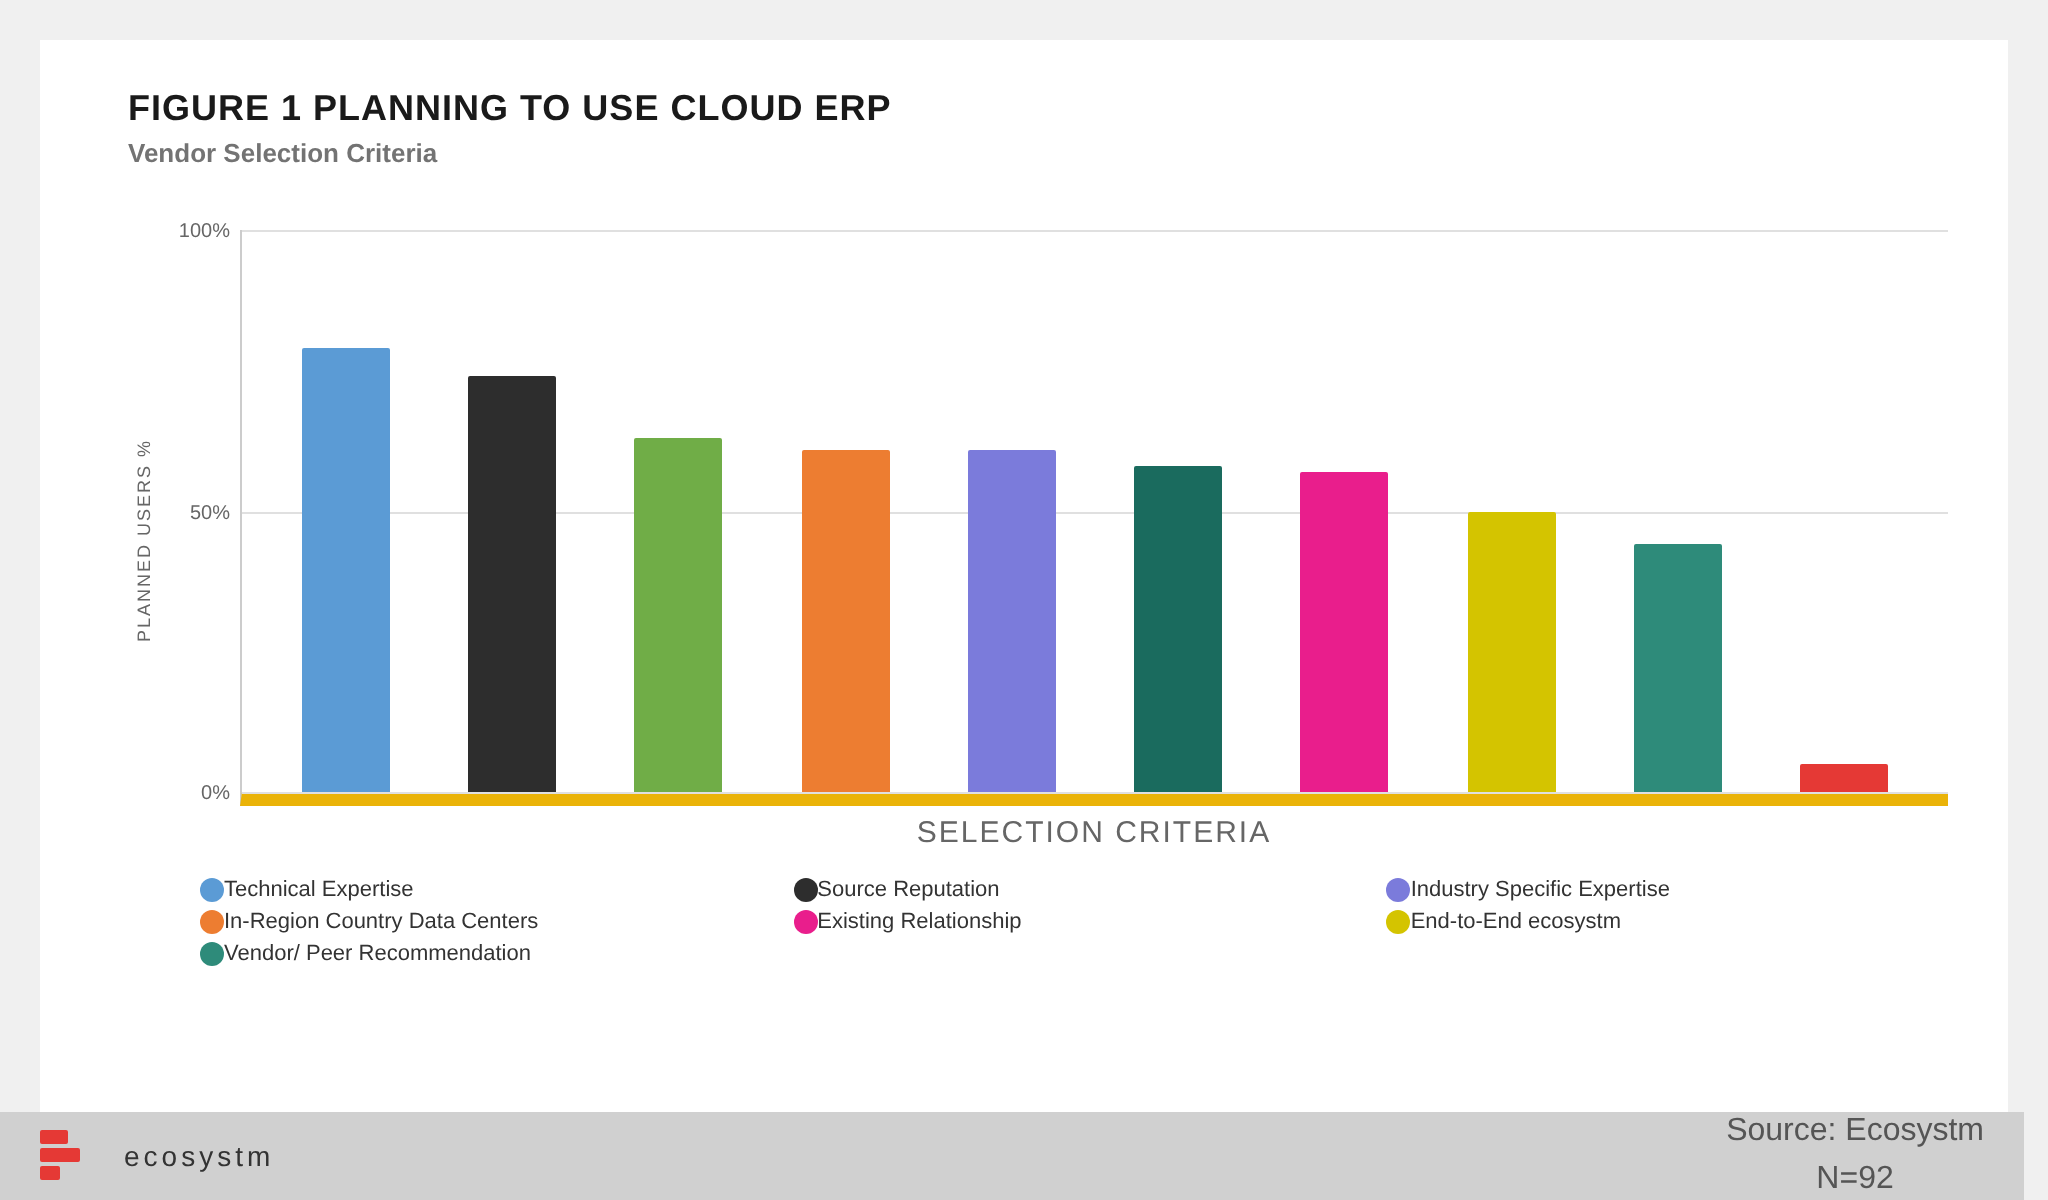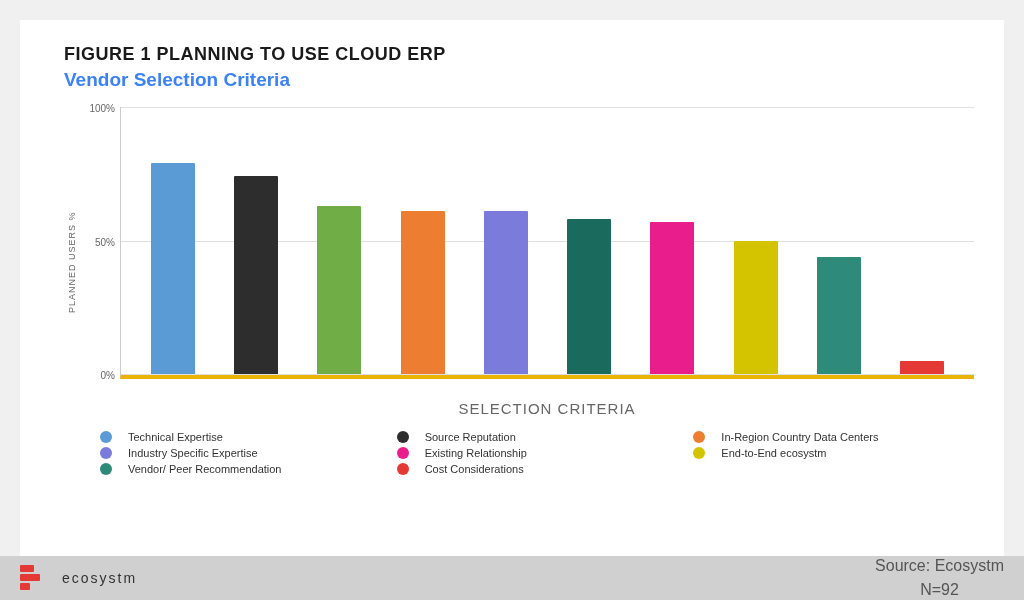--- a/index.html
+++ b/index.html
@@ -20,24 +20,24 @@
     }
     .figure-title {
       font-size: 18px;
       font-weight: 800;
       color: #1a1a1a;
       text-transform: uppercase;
       letter-spacing: 0.5px;
       margin-bottom: 4px;
     }
     .subtitle {
-      font-size: 19px;
-      color: #3b82f6;
+      font-size: 13px;
+      color: #737373;
       font-weight: 600;
-      margin-bottom: 16px;
+      margin-bottom: 31px;
     }
     .chart-area {
       display: flex;
       flex-direction: column;
       width: 100%;
       height: 310px;
       position: relative;
     }
     .chart-inner {
       display: flex;
@@ -60,23 +60,23 @@
     }
     .chart-with-axes {
       flex: 1;
       display: flex;
       flex-direction: column;
     }
     .chart-plot {
       flex: 1;
       position: relative;
       border-left: 1px solid #ccc;
-      border-bottom: 5px solid #eab308;
+      border-bottom: 7px solid #eab308;
       margin-left: 36px;
-      margin-bottom: 16px;
+      margin-bottom: 0;
     }
     .grid-lines {
       position: absolute;
       width: 100%;
       height: 100%;
       top: 0; left: 0;
     }
     .grid-line {
       position: absolute;
       width: 100%;
@@ -126,35 +126,35 @@
     .legend {
       display: grid;
       grid-template-columns: 1fr 1fr 1fr;
       gap: 4px 16px;
       margin-top: 14px;
       margin-left: 36px;
     }
     .legend-item {
       display: flex;
       align-items: center;
-      gap: 16px;
+      gap: 0;
       font-size: 11px;
       color: #333;
     }
     .legend-dot {
       width: 12px;
       height: 12px;
       border-radius: 50%;
       flex-shrink: 0;
     }
     .footer {
       position: absolute;
       bottom: 0;
       left: 0;
-      right: 0;
+      right: 12px;
       background: #d0d0d0;
       height: 44px;
       display: flex;
       align-items: center;
       justify-content: space-between;
       padding: 0 20px;
     }
     .ecosystm-logo {
       display: flex;
       align-items: center;
@@ -243,42 +243,38 @@
   <div class="legend" id="legend-container">
   <div class="legend-item">
         <div class="legend-dot" style="background-color: rgb(91, 155, 213);"></div>
         <span>Technical Expertise</span>
       </div>
       <div class="legend-item">
         <div class="legend-dot" style="background-color: rgb(45, 45, 45);"></div>
         <span>Source Reputation</span>
       </div>
       <div class="legend-item">
+        <div class="legend-dot" style="background-color: rgb(123, 123, 219);"></div>
+        <span>Industry Specific Expertise</span>
+      </div>
+      <div class="legend-item">
         <div class="legend-dot" style="background-color: rgb(237, 125, 49);"></div>
         <span>In-Region Country Data Centers</span>
       </div>
       <div class="legend-item">
-        <div class="legend-dot" style="background-color: rgb(123, 123, 219);"></div>
-        <span>Industry Specific Expertise</span>
-      </div>
-      <div class="legend-item">
         <div class="legend-dot" style="background-color: rgb(233, 30, 140);"></div>
         <span>Existing Relationship</span>
       </div>
       <div class="legend-item">
         <div class="legend-dot" style="background-color: rgb(212, 196, 0);"></div>
         <span>End-to-End ecosystm</span>
       </div>
       <div class="legend-item">
         <div class="legend-dot" style="background-color: rgb(46, 139, 122);"></div>
         <span>Vendor/ Peer Recommendation</span>
-      </div>
-      <div class="legend-item">
-        <div class="legend-dot" style="background-color: rgb(229, 57, 53);"></div>
-        <span>Cost Considerations</span>
       </div>
     </div>
 </div>
 
 <div class="footer">
   <div class="ecosystm-logo">
     <svg class="logo-icon" viewBox="0 0 32 26" xmlns="http://www.w3.org/2000/svg">
       <rect x="0" y="0" width="14" height="7" fill="#e53935" rx="1"></rect>
       <rect x="0" y="9" width="20" height="7" fill="#e53935" rx="1"></rect>
       <rect x="0" y="18" width="10" height="7" fill="#e53935" rx="1"></rect>

